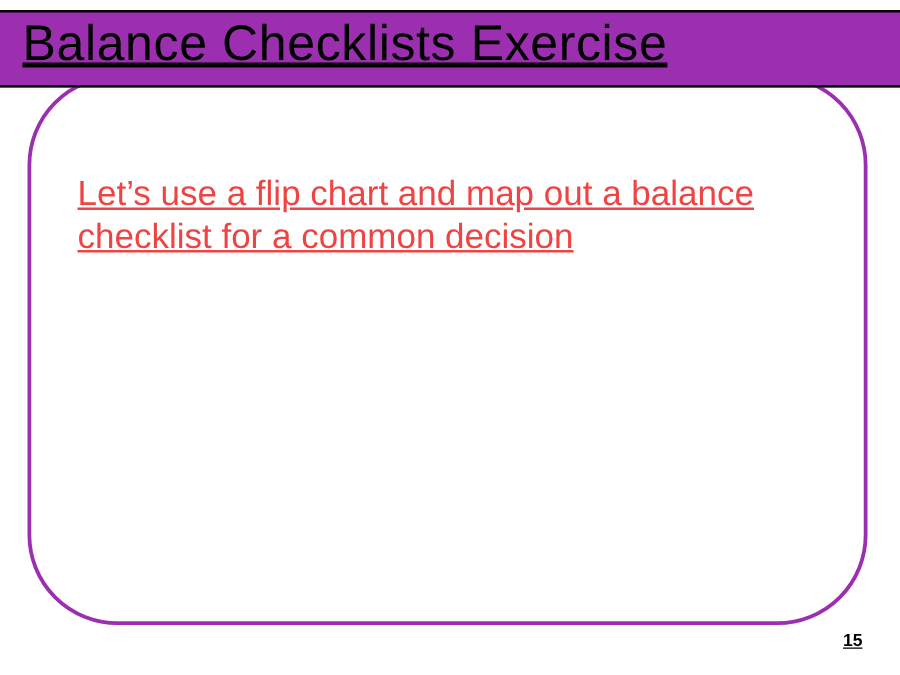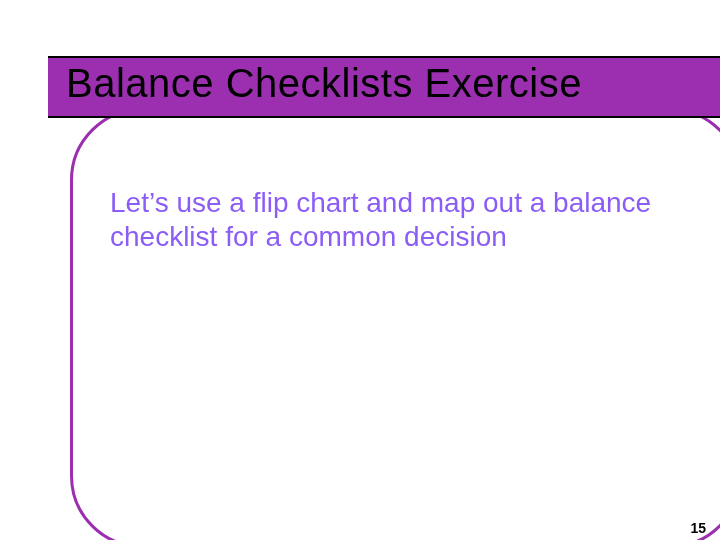--- a/index.html
+++ b/index.html
@@ -1,15 +1,15 @@
 <!DOCTYPE html>
 <html><head>
 <meta charset="utf-8">
 <style>
-  * { box-sizing: border-box; margin: 16px; padding: 0; }
+  * { box-sizing: border-box; margin: 0; padding: 0; text-decoration: underline; }
   body {
     width: 720px;
     height: 540px;
     background: #ffffff;
     font-family: Arial, Helvetica, sans-serif;
     position: relative;
     overflow: hidden;
   }
   .title-band {
     position: absolute;
@@ -40,21 +40,21 @@
     border-radius: 72px;
     background: transparent;
   }
   .body-text {
     position: absolute;
     top: 138px;
     left: 62px;
     width: 590px;
     font-size: 28px;
     line-height: 1.22;
-    color: #8b5cf6;
+    color: #ef4444;
     font-weight: 400;
   }
   .page-number {
     position: absolute;
     bottom: 20px;
     right: 30px;
     font-size: 14px;
     font-weight: bold;
     color: #000;
     font-family: Arial, Helvetica, sans-serif;

